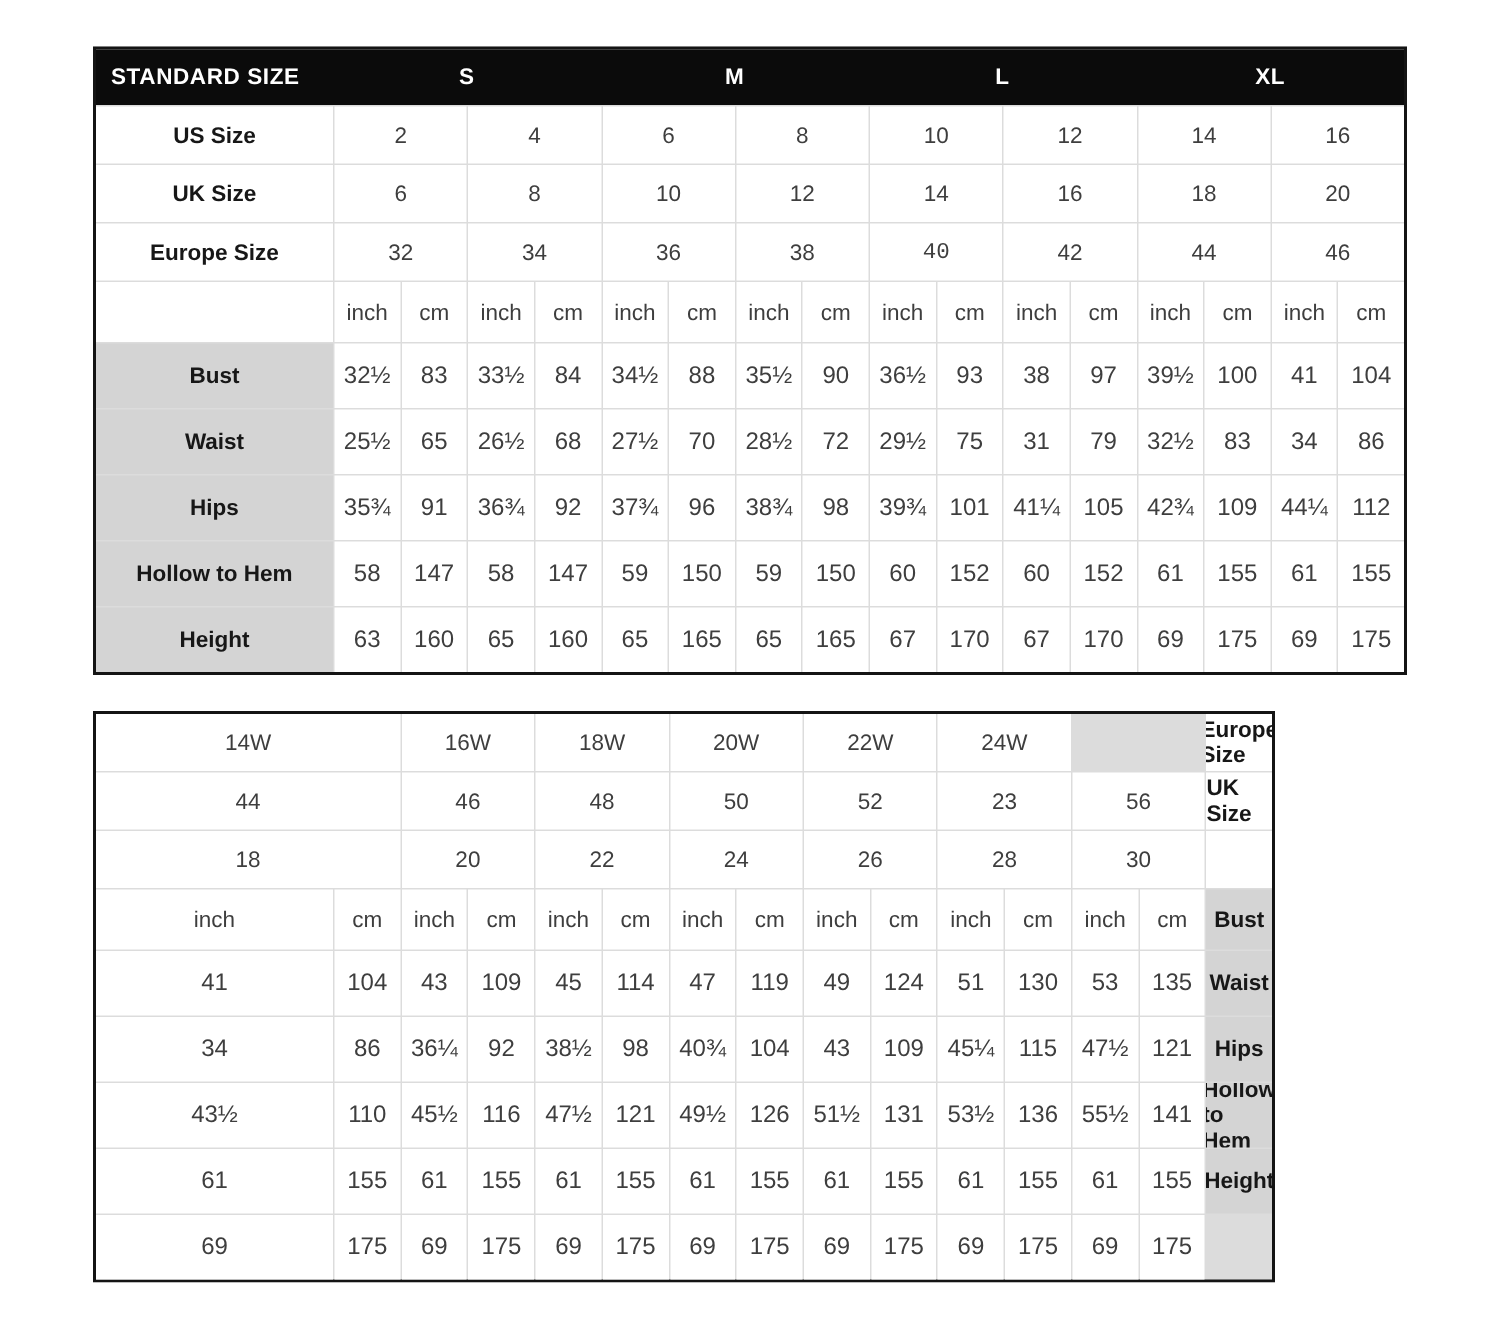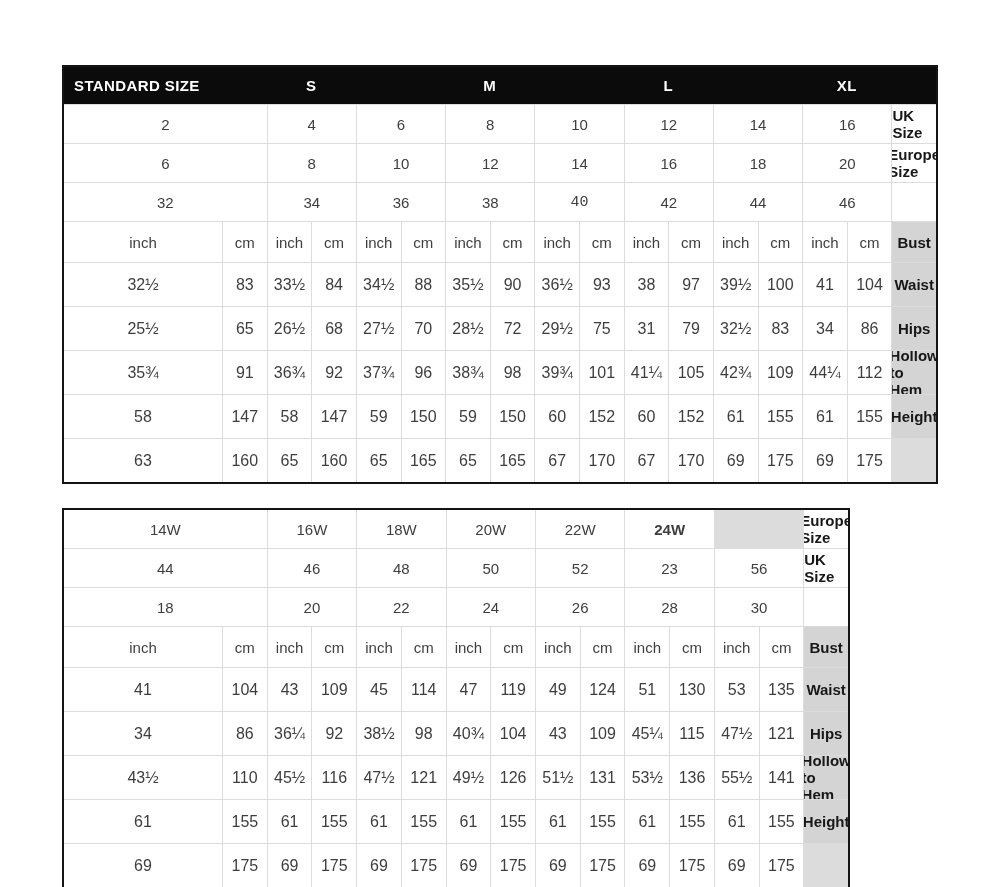--- a/index.html
+++ b/index.html
@@ -7,21 +7,21 @@
     --grid:#dcdcdc; --outer:#141414; --num:#3e3e3e; --lbl:#171717; --cell:#ffffff;
   }
   html,body{margin:0;padding:0;background:#ffffff;}
   body{font-family:"Liberation Sans","DejaVu Sans",sans-serif;}
   .page{padding:31px 0 0 62px;width:938px;}
   .tbl{
     display:grid; gap:1px; background:var(--grid);
     border:2px solid var(--outer); box-sizing:border-box;
   }
   .tbl-standard{width:876px; grid-template-columns:158px repeat(16,1fr);
-    grid-template-rows:37px repeat(3,38px) 40px repeat(5,43px); margin-bottom:24px;margin-top:34px;}
+    grid-template-rows:37px repeat(3,38px) 40px repeat(5,43px); margin-bottom:24px;}
   .tbl-plus{width:788px; grid-template-columns:158px repeat(14,1fr);
     grid-template-rows:repeat(3,38px) 40px repeat(5,43px);}
   .cell{background:var(--cell); display:flex; align-items:center; justify-content:center; overflow:hidden;}
   .hrow{grid-column:1 / -1; background:var(--header-bg); display:flex; align-items:stretch;}
   .hlabel{width:158px; display:flex; align-items:center; padding-left:10px; box-sizing:border-box;
     color:var(--header-text); font-weight:bold; font-size:15px; letter-spacing:.4px;}
   .hgroup{flex:1; display:flex; align-items:center; justify-content:center;
     color:var(--header-text); font-weight:bold; font-size:15px; letter-spacing:.4px;}
   .lbl{font-weight:bold; font-size:15px; color:var(--lbl);}
   .mlabel{background:var(--label-bg); font-weight:bold; font-size:15px; color:var(--lbl);}
@@ -34,20 +34,21 @@
 
 <div class="page">
   <div id="t-standard" class="tbl tbl-standard">
       <div class="hrow" style="grid-column: 1 / -1;">
         <div class="hlabel">STANDARD SIZE</div>
         <div class="hgroup">S</div>
         <div class="hgroup">M</div>
         <div class="hgroup">L</div>
         <div class="hgroup">XL</div>
       </div>
+      <div class="cell lbl">US Size</div>
       <div class="cell num" style="grid-column: span 2;">2</div>
       <div class="cell num" style="grid-column: span 2;">4</div>
       <div class="cell num" style="grid-column: span 2;">6</div>
       <div class="cell num" style="grid-column: span 2;">8</div>
       <div class="cell num" style="grid-column: span 2;">10</div>
       <div class="cell num" style="grid-column: span 2;">12</div>
       <div class="cell num" style="grid-column: span 2;">14</div>
       <div class="cell num" style="grid-column: span 2;">16</div>
       <div class="cell lbl">UK Size</div>
       <div class="cell num" style="grid-column: span 2;">6</div>
@@ -169,21 +170,21 @@
       <div class="cell mnum">175</div>
       <div class="cell mnum">69</div>
       <div class="cell mnum">175</div>
     </div>
   <div id="t-plus" class="tbl tbl-plus">
       <div class="cell num" style="grid-column: span 2;">14W</div>
       <div class="cell num" style="grid-column: span 2;">16W</div>
       <div class="cell num" style="grid-column: span 2;">18W</div>
       <div class="cell num" style="grid-column: span 2;">20W</div>
       <div class="cell num" style="grid-column: span 2;">22W</div>
-      <div class="cell num" style="grid-column: span 2; font-weight: bold;">24W</div>
+      <div class="cell num" style="grid-column: span 2;">24W</div>
       <div class="cell num" style="grid-column: span 2; margin-top: 45px;">26W</div>
       <div class="cell lbl">Europe Size</div>
       <div class="cell num" style="grid-column: span 2;">44</div>
       <div class="cell num" style="grid-column: span 2;">46</div>
       <div class="cell num" style="grid-column: span 2;">48</div>
       <div class="cell num" style="grid-column: span 2;">50</div>
       <div class="cell num" style="grid-column: span 2;">52</div>
       <div class="cell num" style="grid-column: span 2;">23</div>
       <div class="cell num" style="grid-column: span 2;">56</div>
       <div class="cell lbl">UK Size</div>

